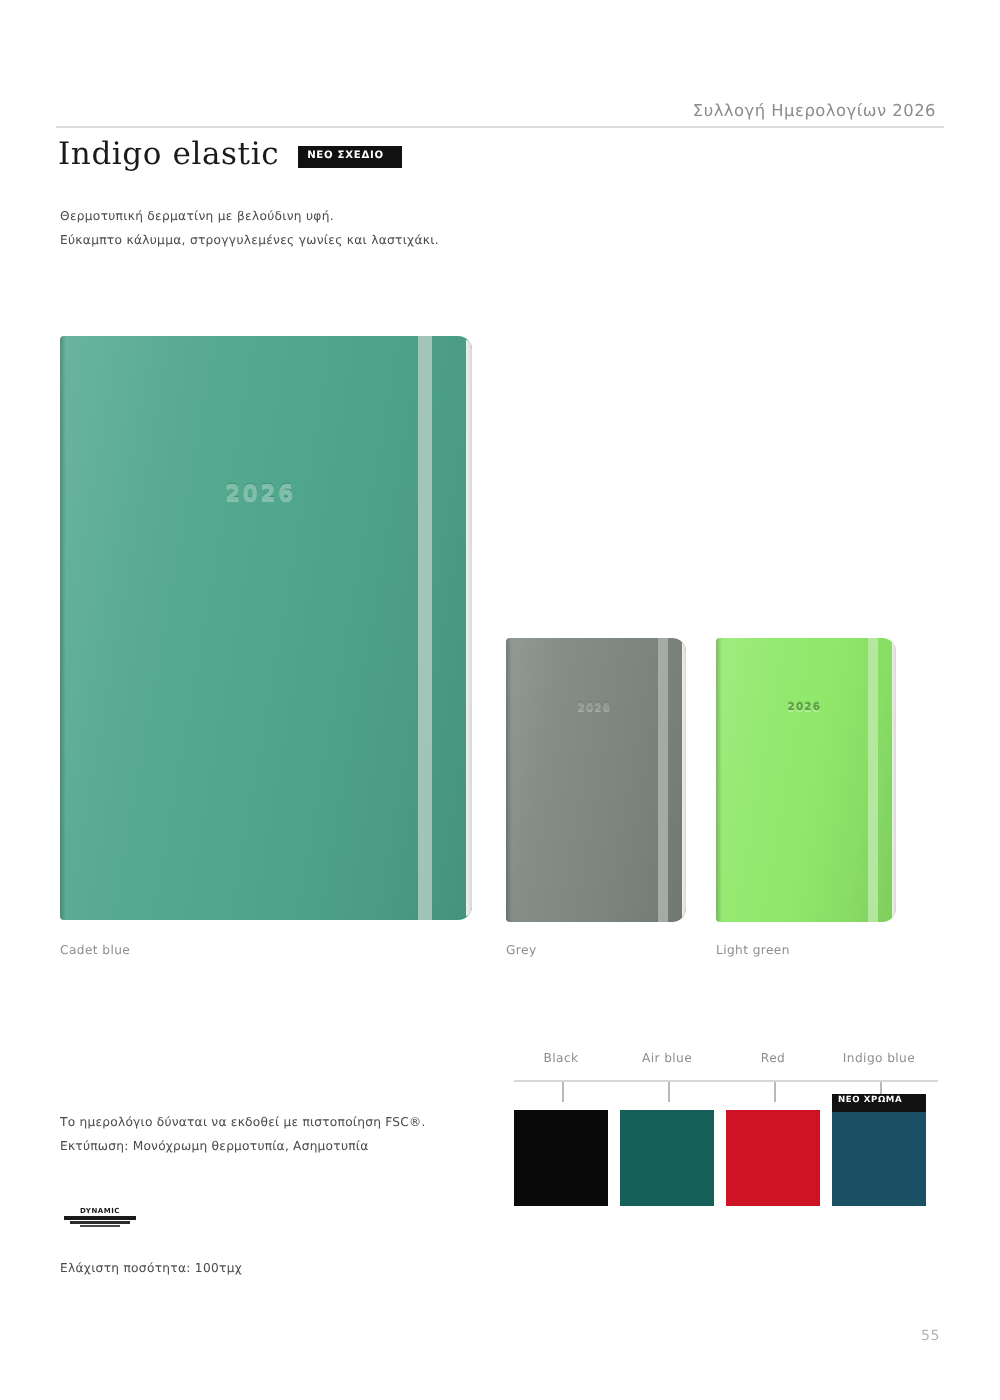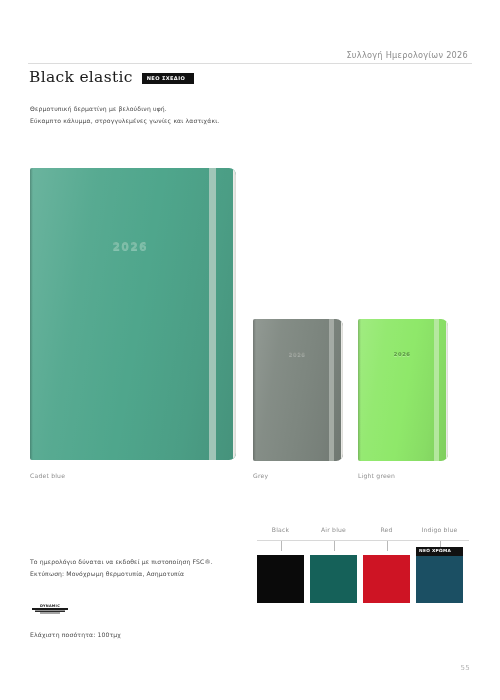--- a/index.html
+++ b/index.html
@@ -329,21 +329,21 @@
 </style>
 </head>
 <body>
 
 <div id="page">
 
   <div class="header-text">Συλλογή Ημερολογίων 2026</div>
   <div class="header-rule"></div>
 
   <div class="title-row">
-    <span class="product-title">Black elastic</span>
+    <span class="product-title">Indigo elastic</span>
     <span class="badge-new-design">ΝΕΟ ΣΧΕΔΙΟ</span>
   </div>
 
   <div class="desc">
     <div>Θερμοτυπική δερματίνη με βελούδινη υφή.</div>
     <div>Εύκαμπτο κάλυμμα, στρογγυλεμένες γωνίες και λαστιχάκι.</div>
   </div>
 
   <div class="book" id="book-cadet-blue">
     <div class="book-body" id="body-cadet-blue" style="background: rgb(79, 166, 140);">

